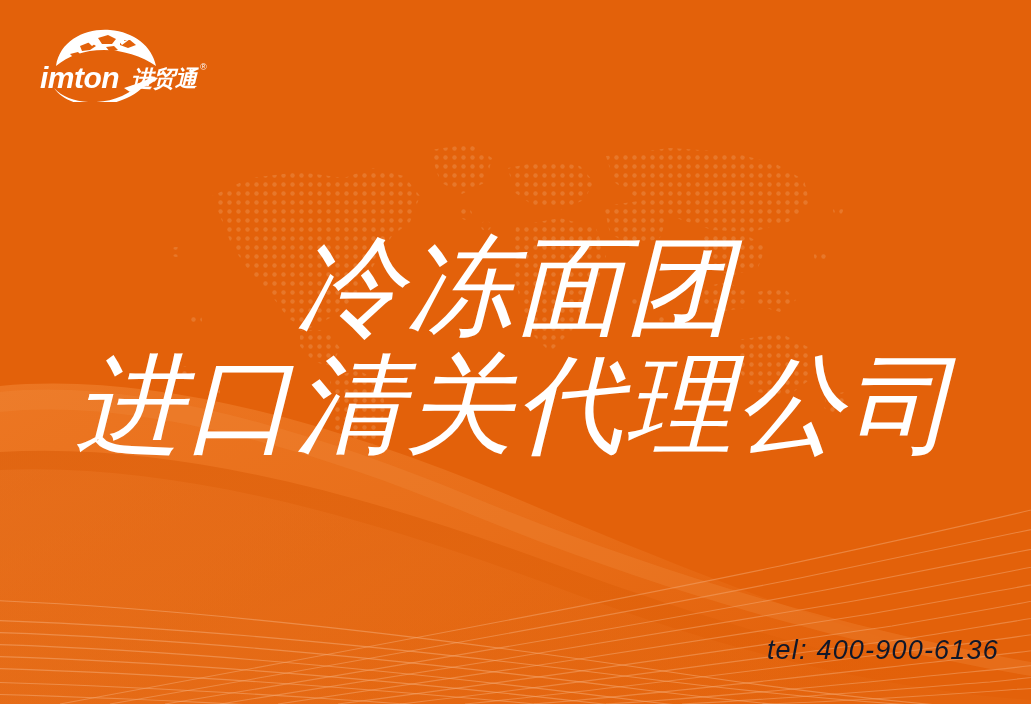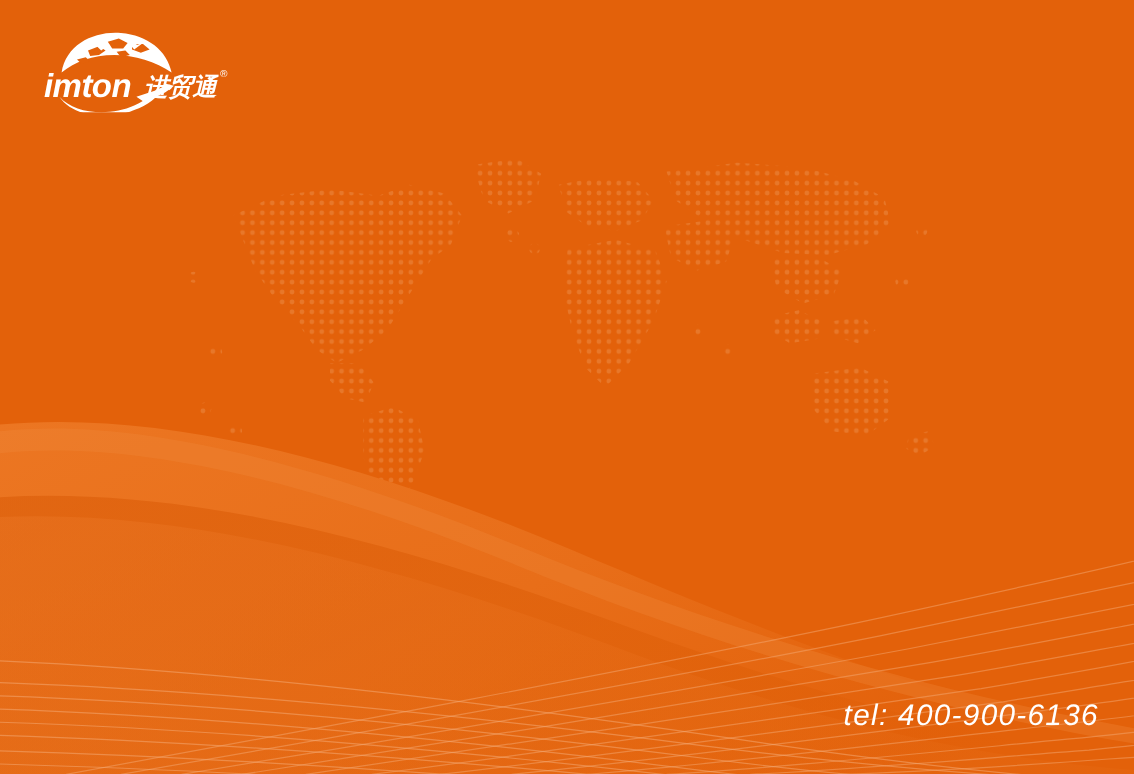--- a/index.html
+++ b/index.html
@@ -58,21 +58,21 @@
     line-height:118px;
     letter-spacing:2px;
   }
 
   
   #telephone {
     position:absolute;
     right:32px;
     top:634px;
     z-index:11;
-    color:#ffffff;
+    color:#0f172a;
     font-size:27px;
     line-height:32px;
     letter-spacing:1.2px;
     white-space:nowrap;
   }
 </style>
 </head>
 <body>
 
 <div id="banner">
@@ -218,16 +218,20 @@
 
       <g fill="#ffffff">
         <path d="M16 62 C 30 78, 62 80, 84 70 C 96 64, 104 58, 110 54
                  C 106 62, 96 70, 84 74 C 60 84, 28 80, 16 62 Z"></path>
         <path d="M86 62 L104 56 L112 52 L118 54 L112 58 L104 62 L92 66 Z"></path>
         <path d="M112 50 L120 52 L116 56 Z"></path>
       </g>
     </svg>
   </div>
 
+  <div id="headline">
+    <span class="headline-line" id="headline-line-1">冷冻面团</span>
+    <span class="headline-line" id="headline-line-2">进口清关代理公司</span>
+  </div>
 
   <div id="telephone">tel: 400-900-6136</div>
 
 </div>
 
 </body></html>

